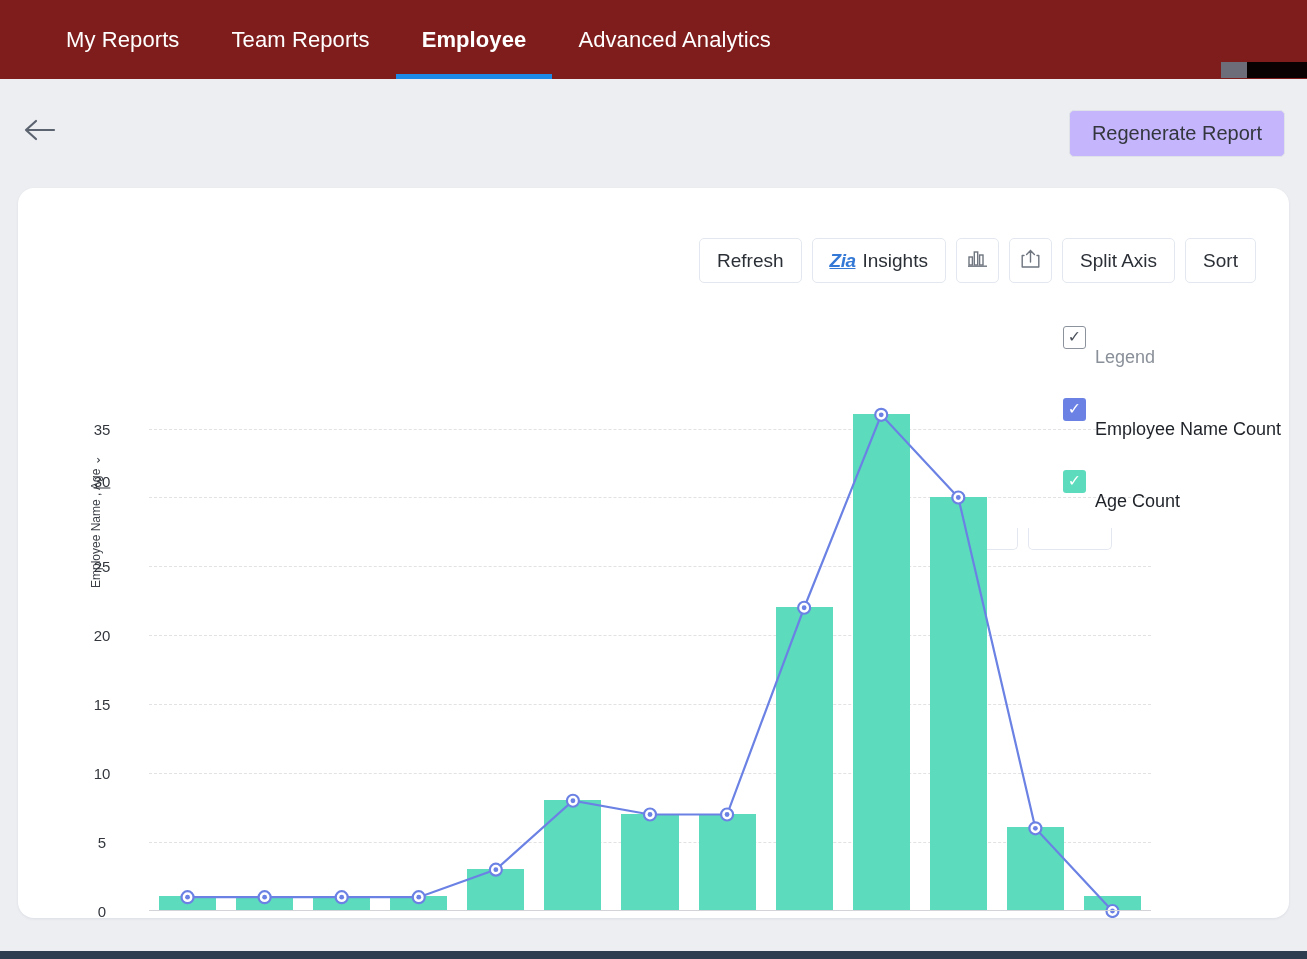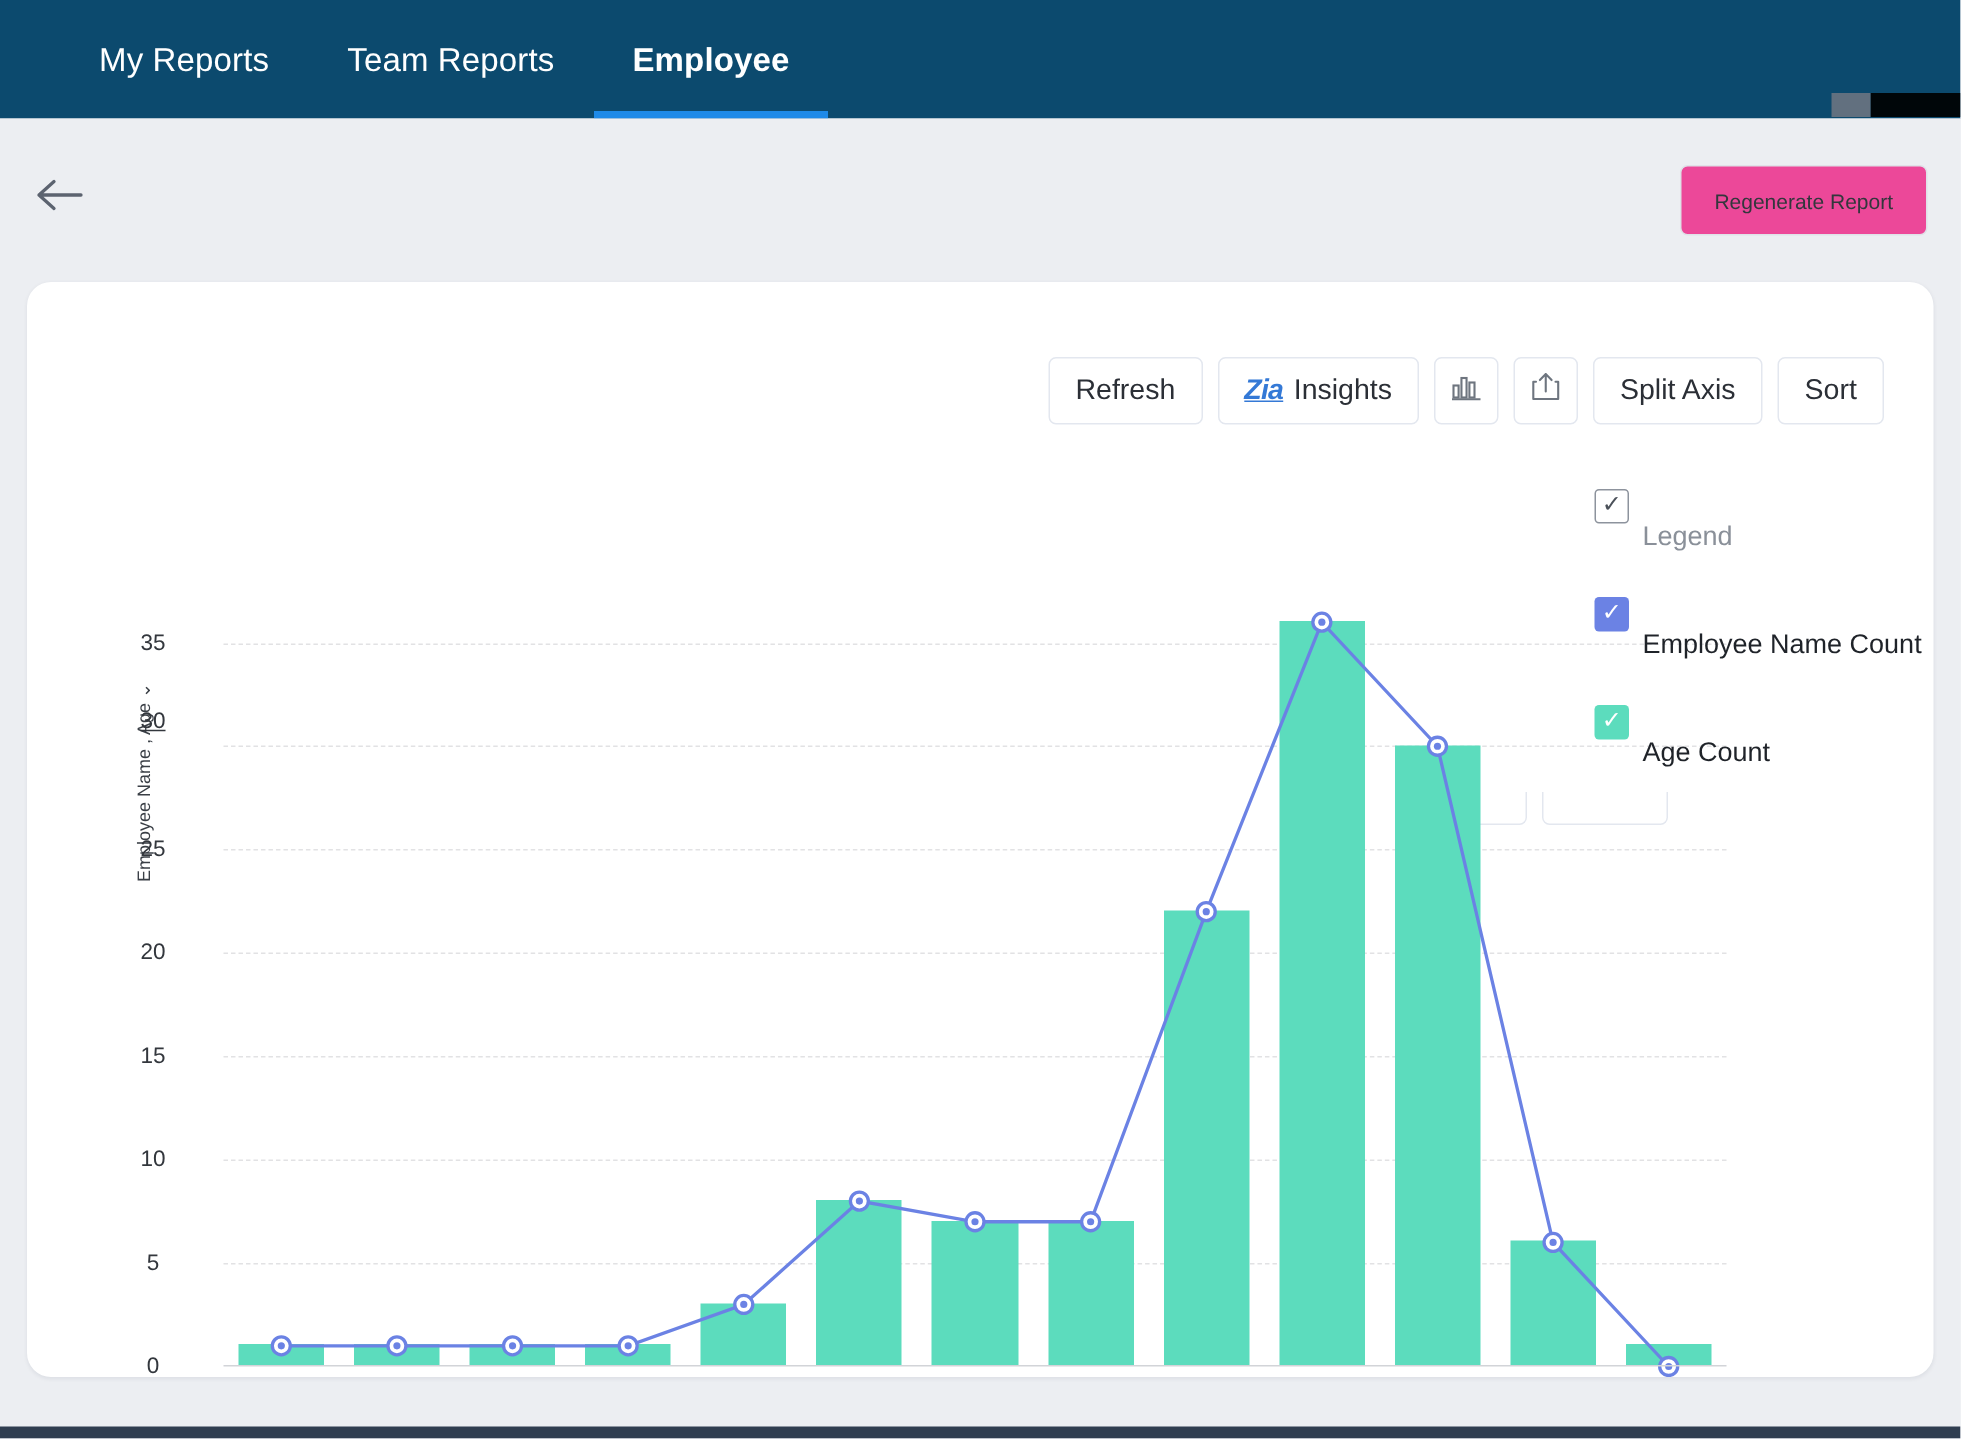--- a/index.html
+++ b/index.html
@@ -7,21 +7,21 @@
     width: 1307px; height: 959px;
     font-family: "Liberation Sans", sans-serif;
     background: #eceef2;
     overflow: hidden;
   }
   #app { position: relative; width: 1307px; height: 959px; background: #eceef2; }
 
   
   .navbar {
     position: absolute; left: 0; top: 0; width: 1307px; height: 79px;
-    background: #0c4a6e;
+    background: #7f1d1d;
     display: flex; align-items: flex-start; padding-left: 40px;
   }
   .nav-tab {
     position: relative; height: 79px;
     display: flex; align-items: center;
     padding: 0 26px;
     color: #ffffff; font-size: 22px; font-weight: 400;
     letter-spacing: .1px; cursor: pointer; white-space: nowrap;
   }
   .nav-tab.active { font-weight: 700; }
@@ -48,23 +48,23 @@
     width: 36px; height: 36px; cursor: pointer;
     display: flex; align-items: center; justify-content: center;
   }
   .page-title {
     position: absolute; left: 68px; top: 113px;
     font-size: 26px; color: #5c6370; font-weight: 400; letter-spacing: .2px;
   }
   .regen-btn {
     position: absolute; right: 22px; top: 110px;
     height: 47px; padding: 0 22px;
-    background: #ec4899; border: 1px solid #dfe2e8; border-radius: 5px;
+    background: #c4b5fd; border: 1px solid #dfe2e8; border-radius: 5px;
     font-family: "Liberation Sans", sans-serif;
-    font-size: 14px; color: #33373d; cursor: pointer;
+    font-size: 20px; color: #33373d; cursor: pointer;
     display: flex; align-items: center;
   }
 
   
   .card {
     position: absolute; left: 18px; top: 188px;
     width: 1271px; height: 730px;
     background: #ffffff; border-radius: 16px;
     box-shadow: 0 1px 3px rgba(20,30,60,.07);
     overflow: hidden;
@@ -156,20 +156,23 @@
 
   <div class="navbar">
     <div class="nav-tab">
         <span>My Reports</span>
       </div>
     <div class="nav-tab">
         <span>Team Reports</span>
       </div>
     <div class="nav-tab active">
         <span>Employee</span>
+      </div>
+    <div class="nav-tab">
+        <span>Advanced Analytics</span>
       </div>
     <div class="nav-artifact"></div>
   </div>
 
   <div class="subheader"></div>
   <div class="back-arrow">
     <svg width="32" height="22" viewBox="0 0 32 22" aria-hidden="true">
       <path d="M2 11 H30 M2 11 L12 2 M2 11 L12 20" fill="none" stroke="#5c6370" stroke-width="2.2" stroke-linecap="round" stroke-linejoin="round"></path>
     </svg>
   </div>

